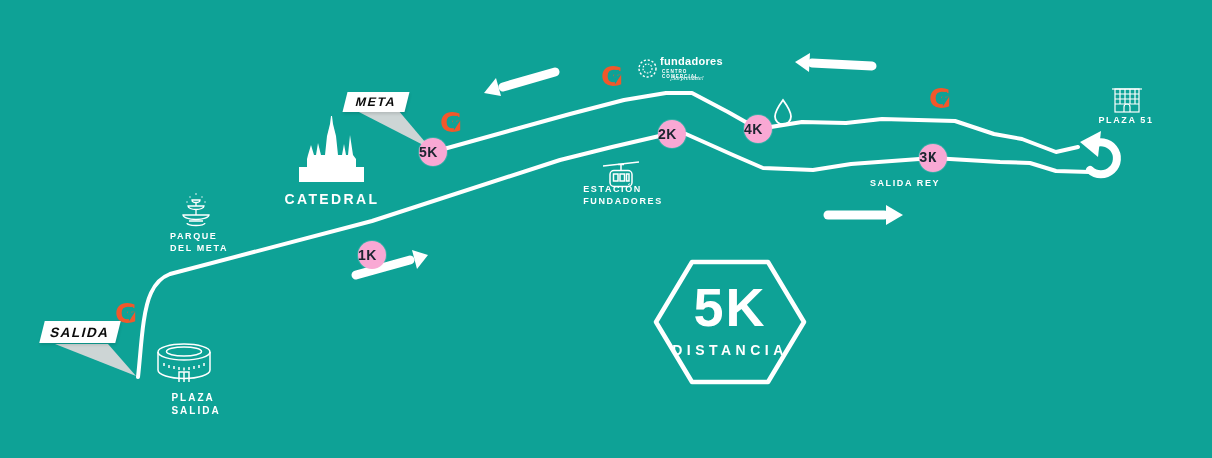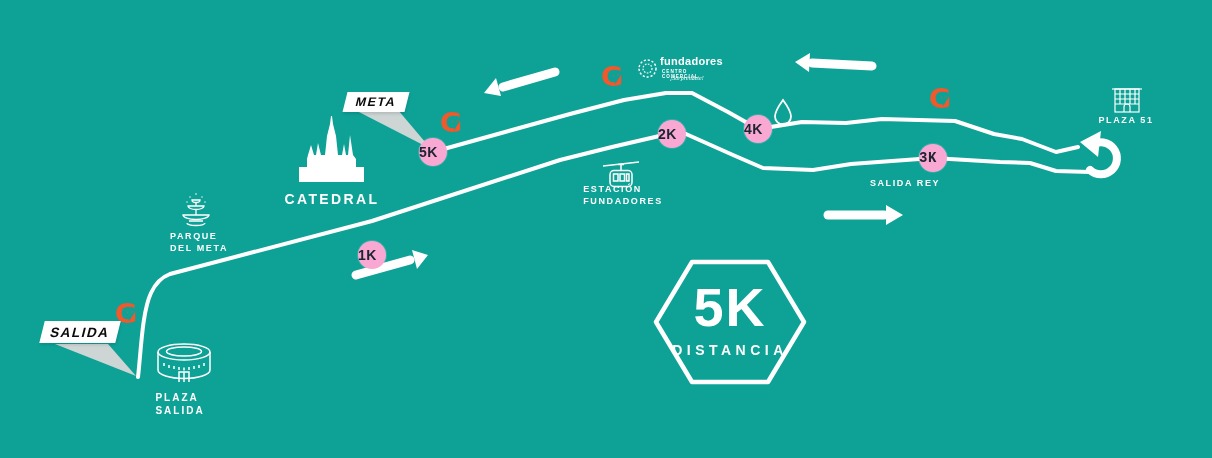--- a/index.html
+++ b/index.html
@@ -201,21 +201,21 @@
     <span class="g-letter">G</span>
     <svg class="g-bolt" width="10" height="14" viewBox="0 0 10 14">
       <polygon points="6,0 0,7.6 3.4,7.6 1.8,14 9.4,5.4 5.2,5.4 8.2,0" fill="#0EA296"></polygon>
     </svg>
   </div>
 
   <div class="lm-label" style="left:199px;top:231px;">
     <div>PARQUE</div>
     <div>DEL META</div>
   </div>
-  <div class="lm-label mid" style="left:180px;top:392px;">
+  <div class="lm-label mid" style="left:196px;top:392px;">
     <div>PLAZA</div>
     <div>SALIDA</div>
   </div>
   <div class="lm-label big" style="left:332px;top:194px;">
     <div>CATEDRAL</div>
   </div>
   <div class="lm-label" style="left:623px;top:184px;">
     <div>ESTACIÓN</div>
     <div>FUNDADORES</div>
   </div>

